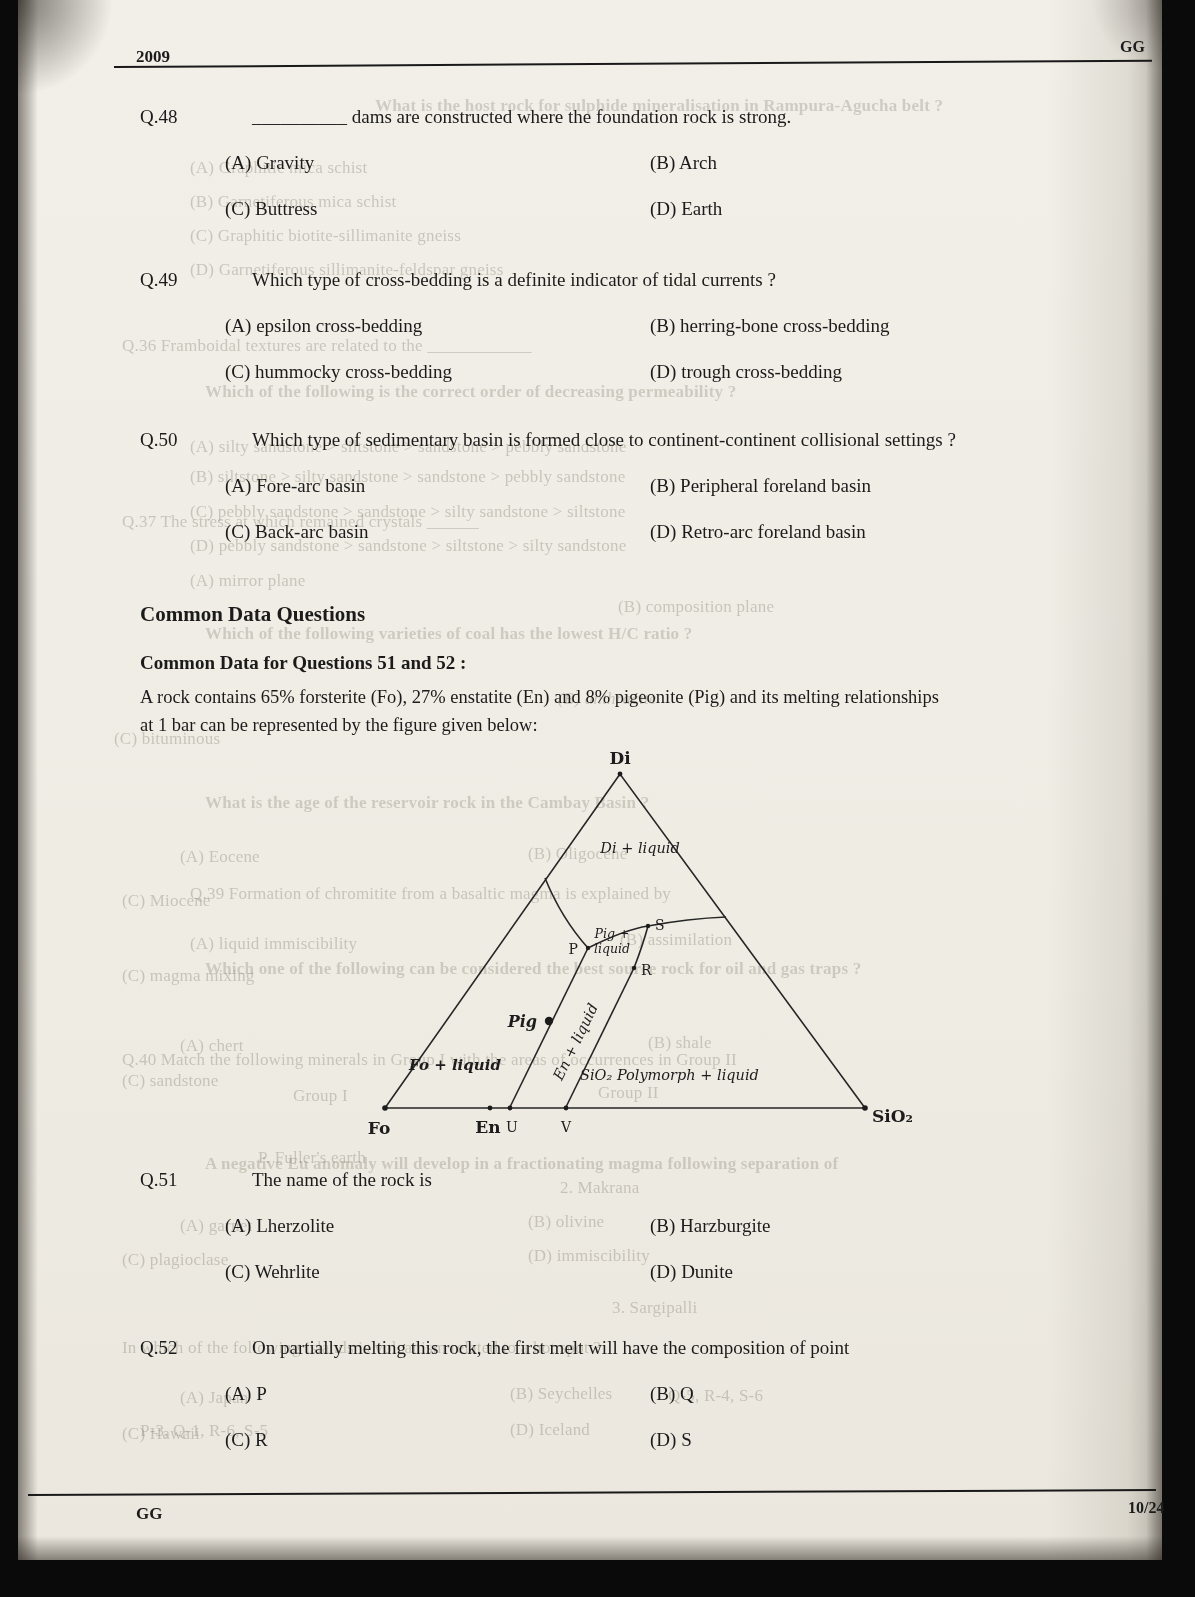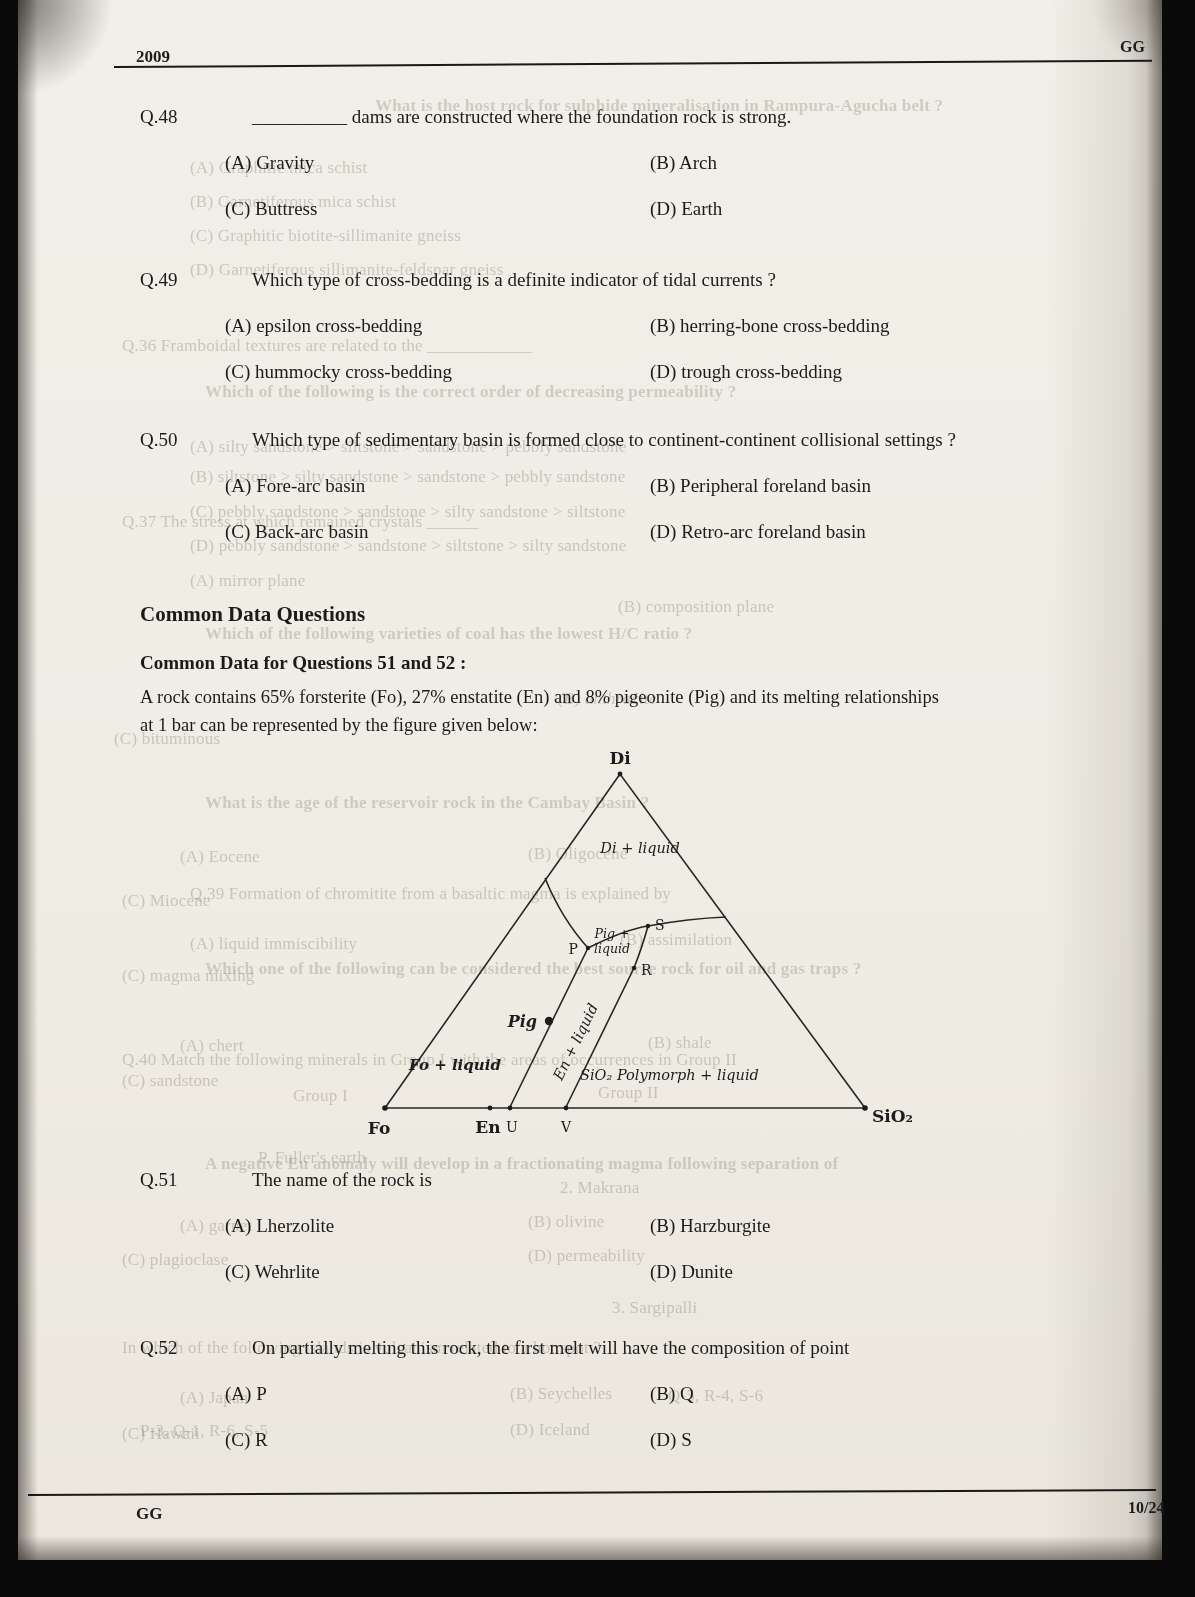--- a/index.html
+++ b/index.html
@@ -80,21 +80,21 @@
       <span class="ghost" style="left: 122px; top: 1050px;">Q.40    Match the following minerals in Group I with the areas of occurrences in Group II</span>
       <span class="ghost" style="left: 122px; top: 1071px;">(C) sandstone</span>
       <span class="ghost" style="left: 258px; top: 1086px; margin-left: 35px;">Group I</span>
       <span class="ghost" style="left: 598px; top: 1083px; text-align: right;">Group II</span>
       <span class="ghost" style="left: 258px; top: 1148px;">P.    Fuller's earth</span>
       <span class="ghost gb" style="left: 205px; top: 1154px;">A negative Eu anomaly will develop in a fractionating magma following separation of</span>
       <span class="ghost" style="left: 560px; top: 1178px;">2.    Makrana</span>
       <span class="ghost" style="left: 180px; top: 1216px;">(A) garnet</span>
       <span class="ghost" style="left: 528px; top: 1212px;">(B) olivine</span>
       <span class="ghost" style="left: 122px; top: 1250px;">(C) plagioclase</span>
-      <span class="ghost" style="left: 528px; top: 1246px;">(D) permeability</span>
+      <span class="ghost" style="left: 528px; top: 1246px;">(D) immiscibility</span>
       <span class="ghost" style="left: 612px; top: 1298px;">3.    Sargipalli</span>
       <span class="ghost" style="left: 122px; top: 1338px;">In which of the following islands is volcanism related to a hot spot ?</span>
       <span class="ghost" style="left: 180px; top: 1388px;">(A) Japan</span>
       <span class="ghost" style="left: 510px; top: 1384px;">(B) Seychelles</span>
       <span class="ghost" style="left: 122px; top: 1424px;">(C) Hawaii</span>
       <span class="ghost" style="left: 510px; top: 1420px;">(D) Iceland</span>
       <span class="ghost" style="left: 668px; top: 1386px;">Q-5, R-4, S-6</span>
       <span class="ghost" style="left: 140px; top: 1421px;">P-3, Q-1, R-6, S-5</span>
     </div>
 

